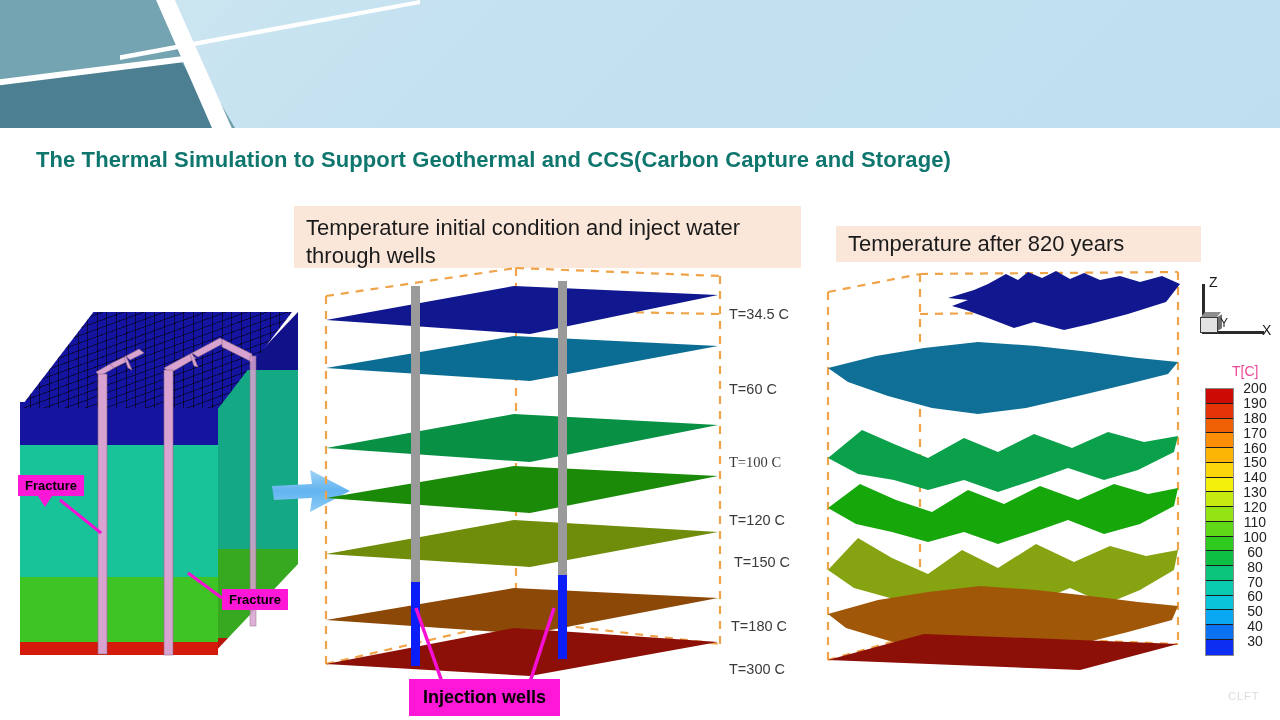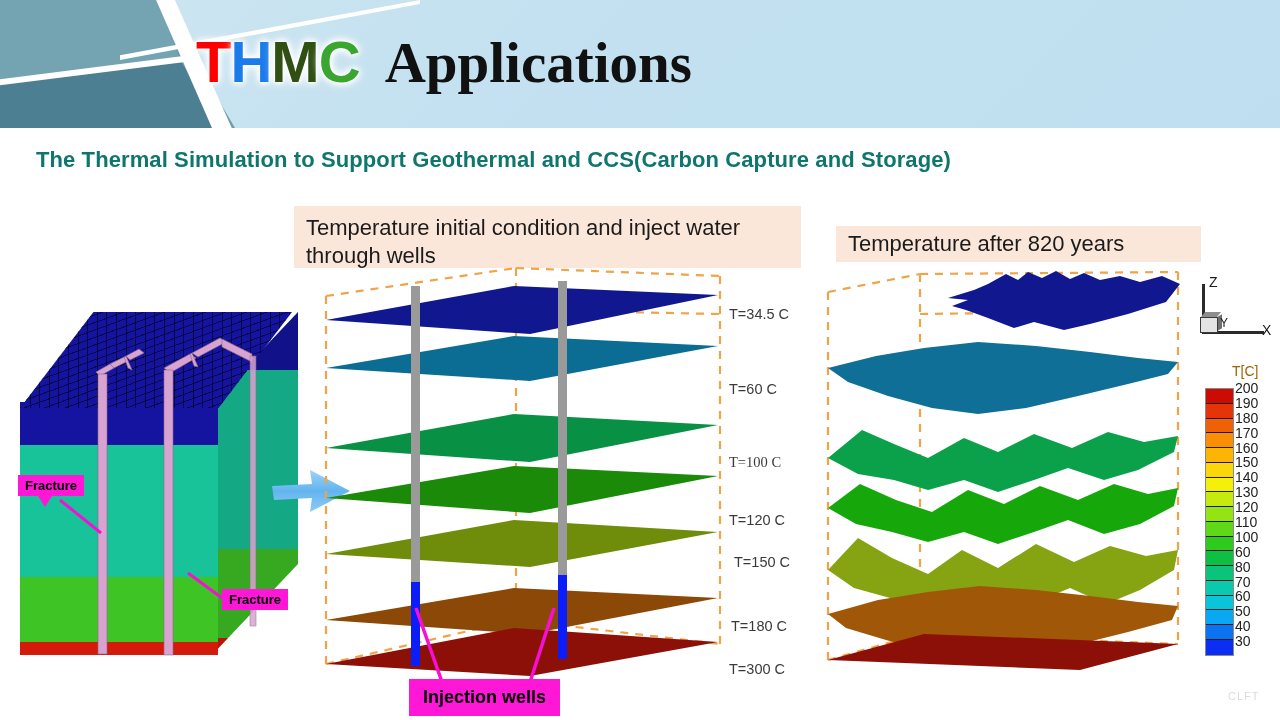--- a/index.html
+++ b/index.html
@@ -74,22 +74,22 @@
   .tlabel{position:absolute;font-size:14.5px;color:#3a3a3a;font-family:"Liberation Sans",sans-serif;
       white-space:nowrap;}
   .well{position:absolute;width:9px;background:#9a9a9a;}
   .well-tip{position:absolute;width:9px;background:#0b1ef7;}
 
   
   #legend{position:absolute;left:1205px;top:388px;width:29px;height:268px;border:1px solid #8a8a8a;
       box-sizing:border-box;}
   #legend .sw{width:100%;box-sizing:border-box;border-bottom:1px solid #1b1b1b;}
   #legend .sw:last-child{border-bottom:none;}
-  #legend-title{position:absolute;left:1232px;top:363px;font-size:14px;color:#a16207;}
-  #legend-ticks{position:absolute;left:1235px;top:381px;width:40px;}
+  #legend-title{position:absolute;left:1232px;top:363px;font-size:14px;color:#ec4899;}
+  #legend-ticks{position:absolute;left:1235px;top:381px;width:40px;text-align:center;}
   #legend-ticks div{font-size:14px;color:#222;line-height:14.9px;height:14.9px;}
 
   
   #axis{position:absolute;left:1192px;top:276px;width:86px;height:86px;}
   #axis .bar{position:absolute;background:#2a2a2a;}
   #axis .al{position:absolute;font-size:14px;color:#1a1a1a;}
   #axis .cube-f{position:absolute;background:#e3e3e3;border:1.5px solid #3a3a3a;}
   #axis .cube-t{position:absolute;background:#8d8d8d;}
   #axis .cube-s{position:absolute;background:#6f6f6f;}
 
@@ -98,25 +98,20 @@
 </head>
 <body>
 
 <div id="banner">
   <div class="teal-big"></div>
   <div class="teal-top"></div>
   <div class="teal-dark"></div>
   <div class="wslash1"></div>
   <div class="wslash2"></div>
   <div class="wslash3"></div>
-  <div id="banner-title">
-    <span class="thmc">
-      <span class="t">T</span><span class="h">H</span><span class="m">M</span><span class="c">C</span>
-    </span><span class="apps">Applications</span>
-  </div>
 </div>
 
 <div id="subtitle">The Thermal Simulation to Support Geothermal and CCS(Carbon Capture and Storage)</div>
 
 <div id="cap-mid" class="caption">Temperature initial condition and inject water through wells</div>
 <div id="cap-right" class="caption">Temperature after 820 years</div>
 
 <div id="leftblock">
   <div id="lb-side">
       <div class="sband" style="background: rgb(20, 20, 160); filter: brightness(0.86); top: 0%; height: 17%;"></div>

